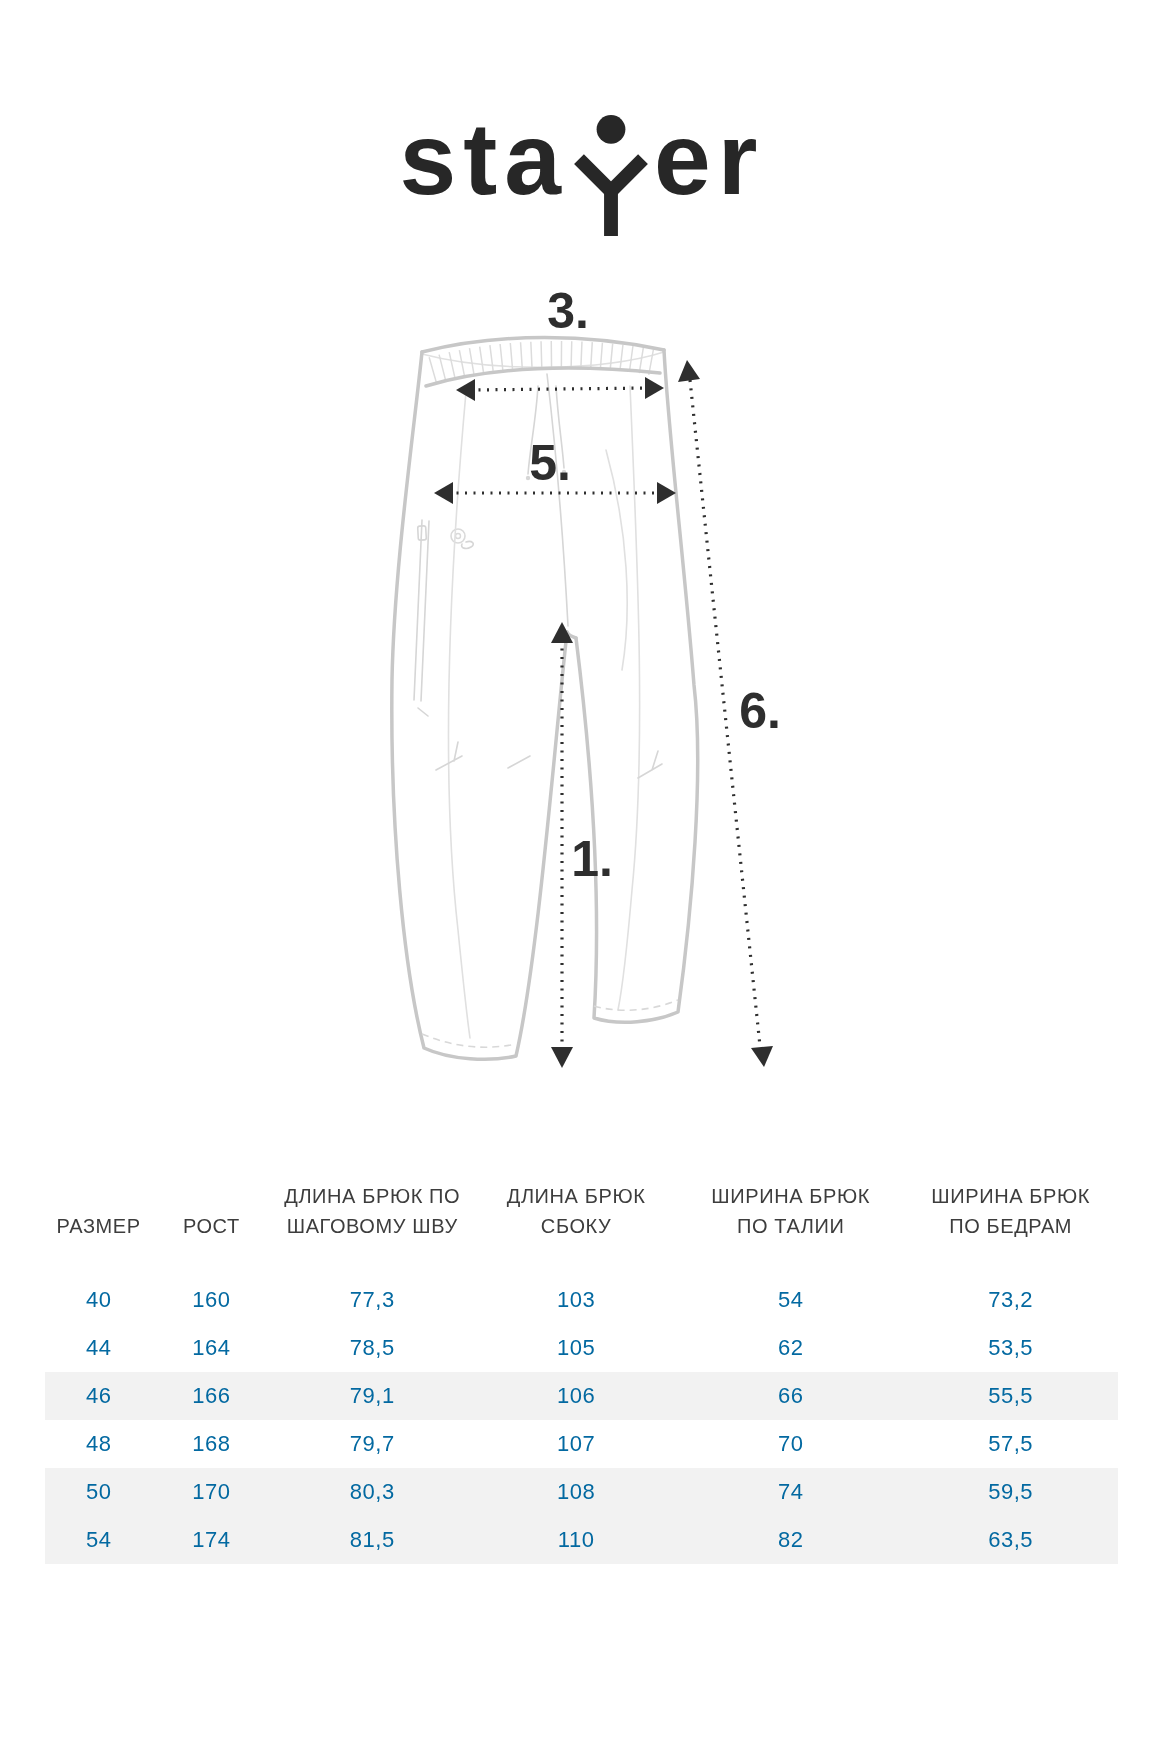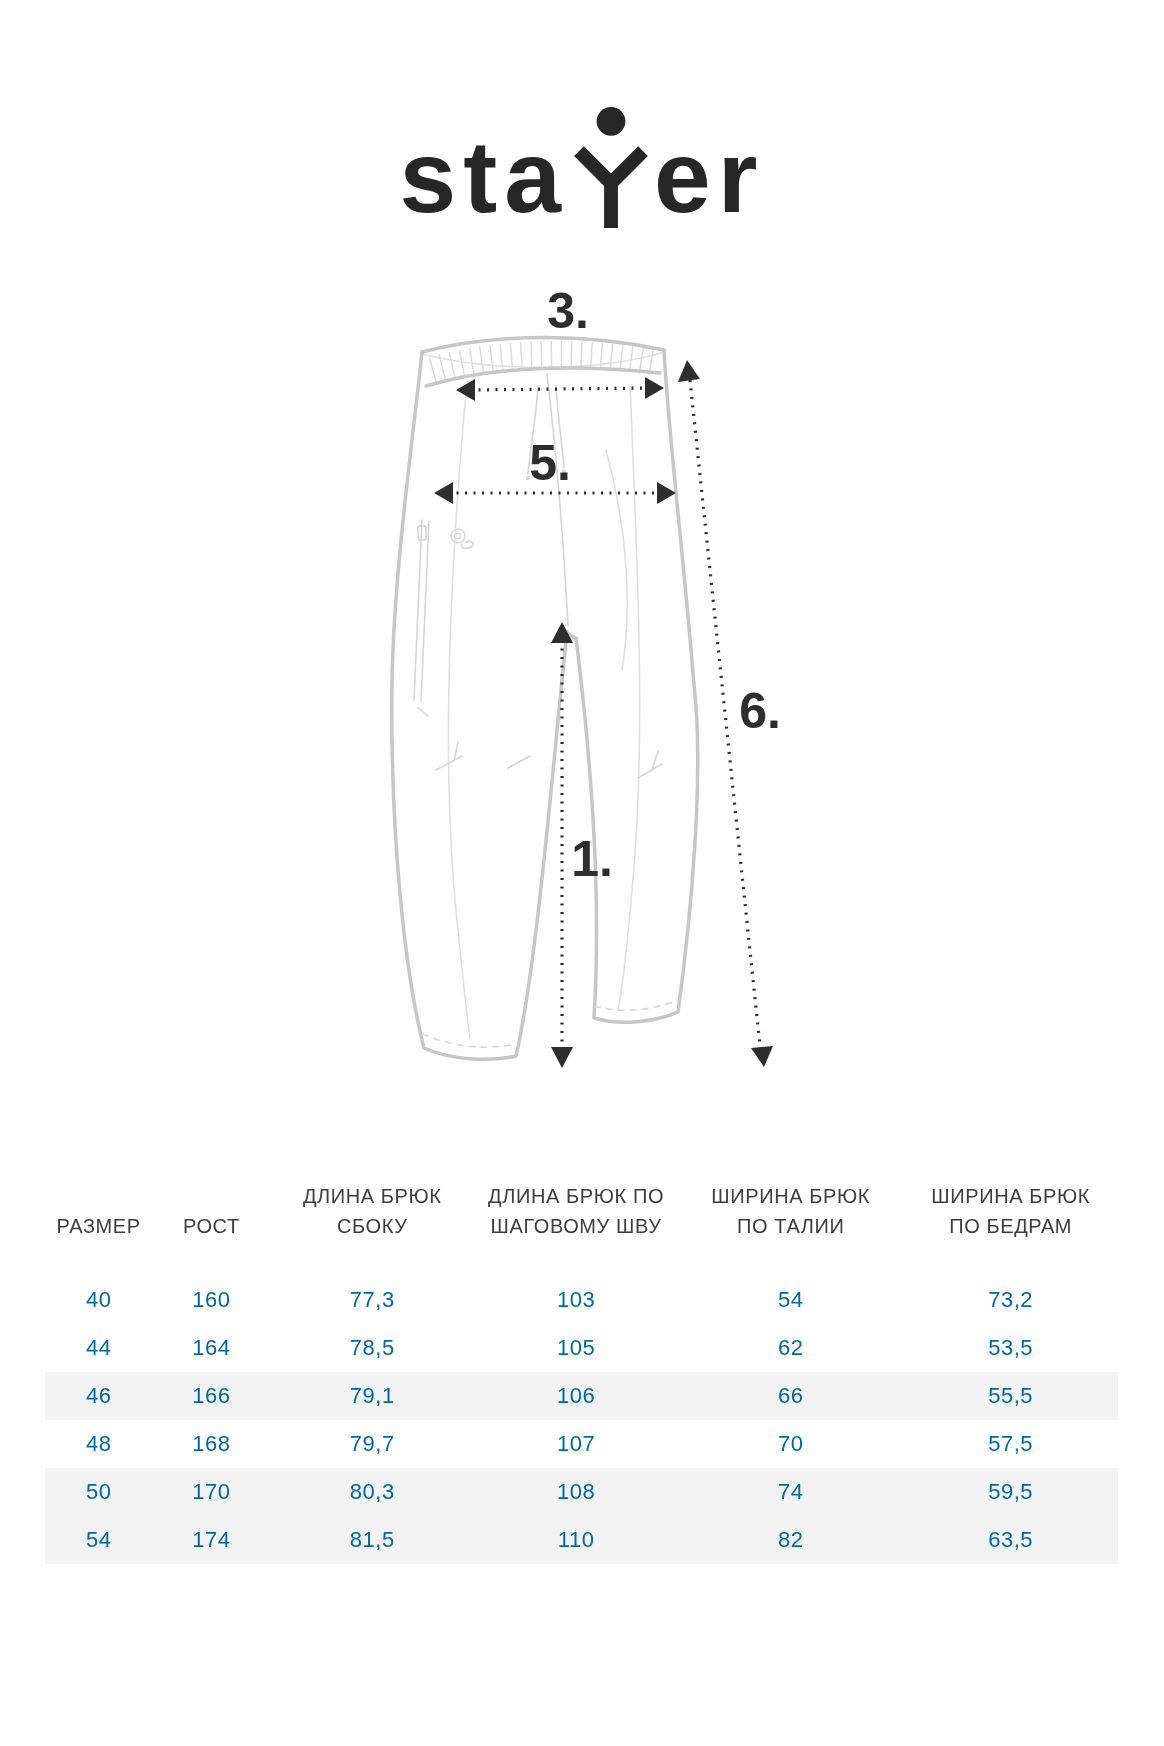--- a/index.html
+++ b/index.html
@@ -1,21 +1,21 @@
 <!DOCTYPE html>
 <html><head>
 <meta charset="utf-8">
 <style>
   html,body{margin:0;padding:0;background:#ffffff;}
   .page{position:relative;width:1164px;height:1746px;background:#ffffff;overflow:hidden;
         font-family:"Liberation Sans",sans-serif;color:#3d3d3d;}
 
   
   .logo{position:absolute;top:108px;left:0;width:100%;height:120px;
-        display:flex;justify-content:center;align-items:flex-end;}
+        display:flex;justify-content:center;}
   .logo .ltr{font-size:102px;font-weight:700;letter-spacing:7px;color:#272727;
              line-height:1;display:block;}
   .logo svg{height:128px;width:80px;margin:0 3px;display:block;}
 
   
   .diagram{position:absolute;left:370px;top:270px;width:420px;height:810px;}
   .diagram svg{display:block;width:100%;height:100%;}
   .art{fill:none;stroke:#c7c7c7;stroke-width:3.5;stroke-linecap:round;stroke-linejoin:round;}
   .art2{fill:none;stroke:#e0e0e0;stroke-width:1.6;stroke-linecap:round;}
   .art3{fill:none;stroke:#d6d6d6;stroke-width:1.6;stroke-linecap:round;}
@@ -113,27 +113,27 @@
   </div>
 
   <div class="size-table">
     <div class="thead">
       <div class="th c0">
         <span>РАЗМЕР</span>
       </div>
       <div class="th c1">
         <span>РОСТ</span>
       </div>
+      <div class="th c2">
+        <span>ДЛИНА БРЮК ПО</span>
+        <span>ШАГОВОМУ ШВУ</span>
+      </div>
       <div class="th c3">
         <span>ДЛИНА БРЮК</span>
         <span>СБОКУ</span>
-      </div>
-      <div class="th c2">
-        <span>ДЛИНА БРЮК ПО</span>
-        <span>ШАГОВОМУ ШВУ</span>
       </div>
       <div class="th c4">
         <span>ШИРИНА БРЮК</span>
         <span>ПО ТАЛИИ</span>
       </div>
       <div class="th c5">
         <span>ШИРИНА БРЮК</span>
         <span>ПО БЕДРАМ</span>
       </div>
     </div>

